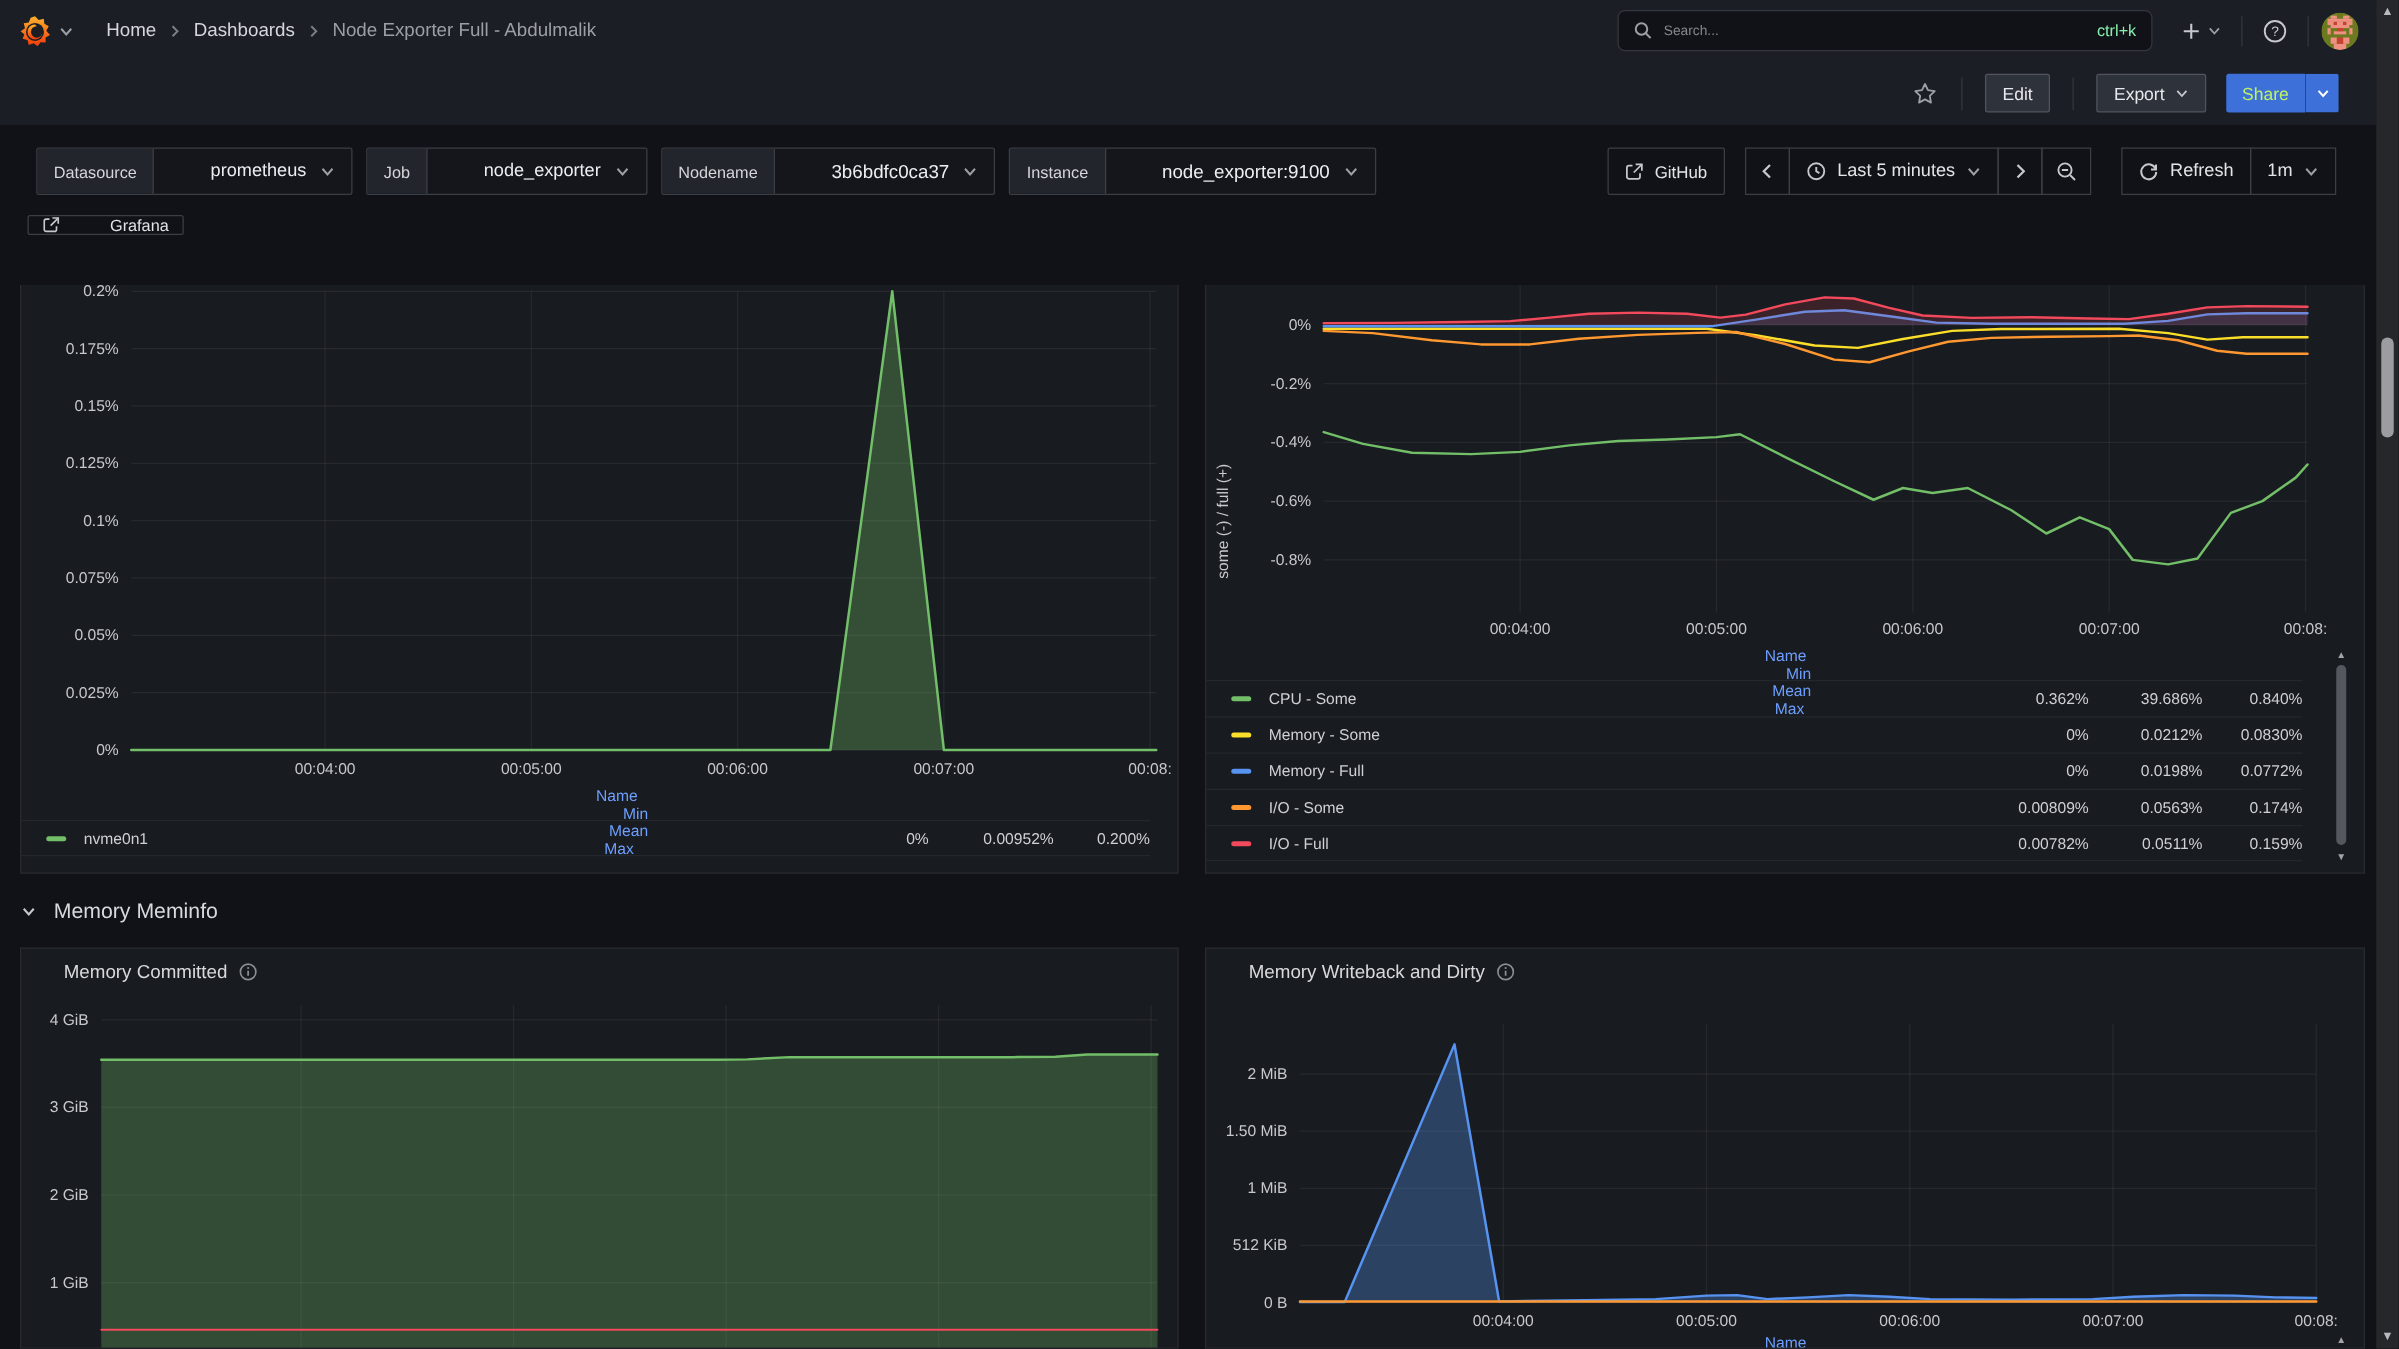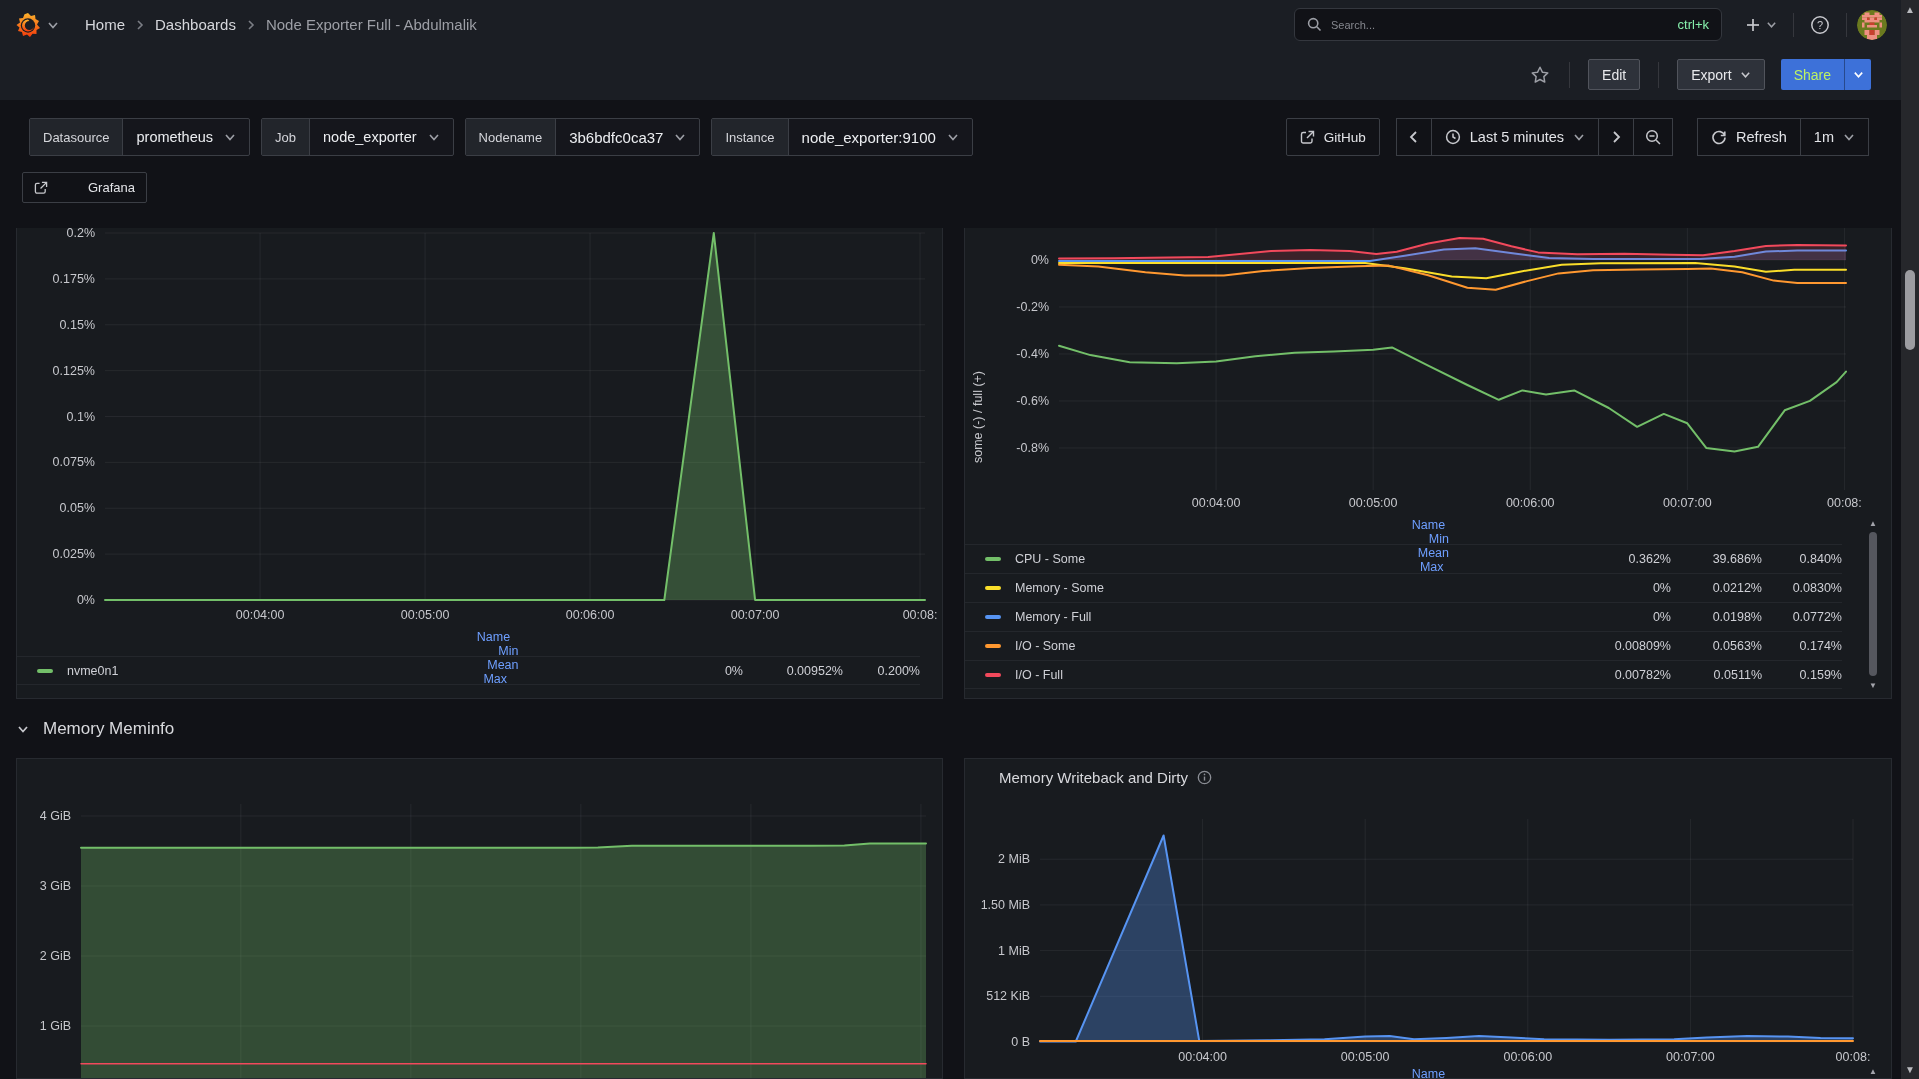--- a/index.html
+++ b/index.html
@@ -33,30 +33,30 @@
   .share-group { display:flex; margin-left:16px; }
   .btn-blue { background:#3d71d9; border:none; color:#bef264; padding:0 13px; font-weight:500; border-radius:2px 0 0 2px; }
   .btn-blue-caret { background:#3d71d9; border:none; border-left:1px solid rgba(0,0,0,0.35); color:#fff; width:27px; justify-content:center; padding:0; border-radius:0 2px 2px 0; }
   .icon-btn-plain { background:none; border:none; color:#9d9fa6; cursor:pointer; display:flex; }
 
   
   .controls { position:absolute; left:29px; top:118px; right:50px; height:38px; display:flex; align-items:flex-end; gap:11px; }
   .controls-spacer { flex:1; }
   .pill { display:flex; align-items:stretch; height:38px; border:1px solid #3b3e45; border-radius:2px; background:#15161c; }
   .pill-label { display:flex; align-items:center; padding:0 13px; background:#22252b; font-size:13px; font-weight:500; color:#d5d6db; border-right:1px solid #3b3e45; }
-  .pill-value { display:flex; align-items:center; gap:11px; padding:0 13px; font-size:14.5px; color:#eceef1; cursor:pointer; }
+  .pill-value { display:flex; align-items:center; gap:11px; padding:0 13px; font-size:14.5px; color:#eceef1; cursor:pointer;margin-left:32px; }
   .btn-outline { height:38px; background:transparent; border:1px solid #3b3e45; border-radius:2px; color:#e3e4e8; font-size:13.5px; font-weight:500; display:inline-flex; align-items:center; gap:9px; padding:0 13px; cursor:pointer; font-family:inherit; }
   .tp-group { display:flex; }
   .tp-seg { height:38px; background:transparent; border:1px solid #3b3e45; color:#e3e4e8; display:inline-flex; align-items:center; justify-content:center; cursor:pointer; font-family:inherit; }
   .tp-seg + .tp-seg { margin-left:-1px; }
   .tp-arrow { width:36px; }
   .tp-range { padding:0 13px; gap:9px; font-size:14.5px; font-weight:500; }
   .tp-zoom { width:40px; }
   .controls2 { position:absolute; left:22px; top:172px; height:31px; display:flex; }
-  .btn-outline.sm { height:31px; font-size:13px; padding:0 11px;gap:40px; }
+  .btn-outline.sm { height:16px; font-size:13px; padding:0 11px;gap:40px; }
 
   
   .panel { position:absolute; background:#181b1f; border:1px solid rgba(204,204,220,0.09); overflow:hidden; }
   .panel.cut-top { border-top:none; }
   .panel-header { position:absolute; left:0; top:0; right:0; height:36px; display:flex; align-items:center; padding-left:34px; gap:9px; }
   .panel-title { font-size:15px; font-weight:500; color:#d8d9dd; }
   .info-ic { color:#8a8d94; display:flex; cursor:pointer; }
   .section-row { position:absolute; left:16px; top:712px; height:34px; display:flex; align-items:center; gap:13px; cursor:pointer; }
   .section-title { font-size:17px; font-weight:500; color:#d8d9dd; }
   .ylabel-vert { position:absolute; left:6px; top:30px; height:205px; display:flex; align-items:center; writing-mode:vertical-rl; transform:rotate(180deg); font-size:12.5px; color:#c7c8cd; }
@@ -474,20 +474,30 @@
   <div class="section-row">
     <span>
         <svg width="14" height="14" viewBox="0 0 14 14">
           <polyline points="3,5 7,9.5 11,5" fill="none" stroke="#c7c8cd" stroke-width="1.7"></polyline>
         </svg>
       </span>
     <span class="section-title">Memory Meminfo</span>
   </div>
 
   <section class="panel p3" style="left:16px; top:758px; width:927px; height:321px;">
+    <div class="panel-header">
+      <span class="panel-title">Memory Committed</span>
+      <span class="info-ic">
+          <svg width="15" height="15" viewBox="0 0 16 16">
+            <circle cx="8" cy="8" r="6.6" fill="none" stroke="#8a8d94" stroke-width="1.4"></circle>
+            <line x1="8" y1="7" x2="8" y2="11.3" stroke="#8a8d94" stroke-width="1.5"></line>
+            <circle cx="8" cy="4.7" r="0.9" fill="#8a8d94"></circle>
+          </svg>
+        </span>
+    </div>
     <svg width="927" height="321" style="position:absolute;left:0;top:0">
         <line x1="223.81891348088536" x2="223.81891348088536" y1="45" y2="321" stroke="rgba(204,204,220,0.08)" stroke-width="1"></line>
         <line x1="393.8390342052314" x2="393.8390342052314" y1="45" y2="321" stroke="rgba(204,204,220,0.08)" stroke-width="1"></line>
         <line x1="563.8591549295775" x2="563.8591549295775" y1="45" y2="321" stroke="rgba(204,204,220,0.08)" stroke-width="1"></line>
         <line x1="733.8792756539237" x2="733.8792756539237" y1="45" y2="321" stroke="rgba(204,204,220,0.08)" stroke-width="1"></line>
         <line x1="903.8993963782698" x2="903.8993963782698" y1="45" y2="321" stroke="rgba(204,204,220,0.08)" stroke-width="1"></line>
         <line x1="64" x2="909" y1="56.97260273972604" y2="56.97260273972604" stroke="rgba(204,204,220,0.08)" stroke-width="1"></line>
         <text x="54" y="60.97260273972604" text-anchor="end" fill="#c7c8cd" font-size="12.5">4 GiB</text>
         <line x1="64" x2="909" y1="126.98782343987826" y2="126.98782343987826" stroke="rgba(204,204,220,0.08)" stroke-width="1"></line>
         <text x="54" y="130.98782343987824" text-anchor="end" fill="#c7c8cd" font-size="12.5">3 GiB</text>

